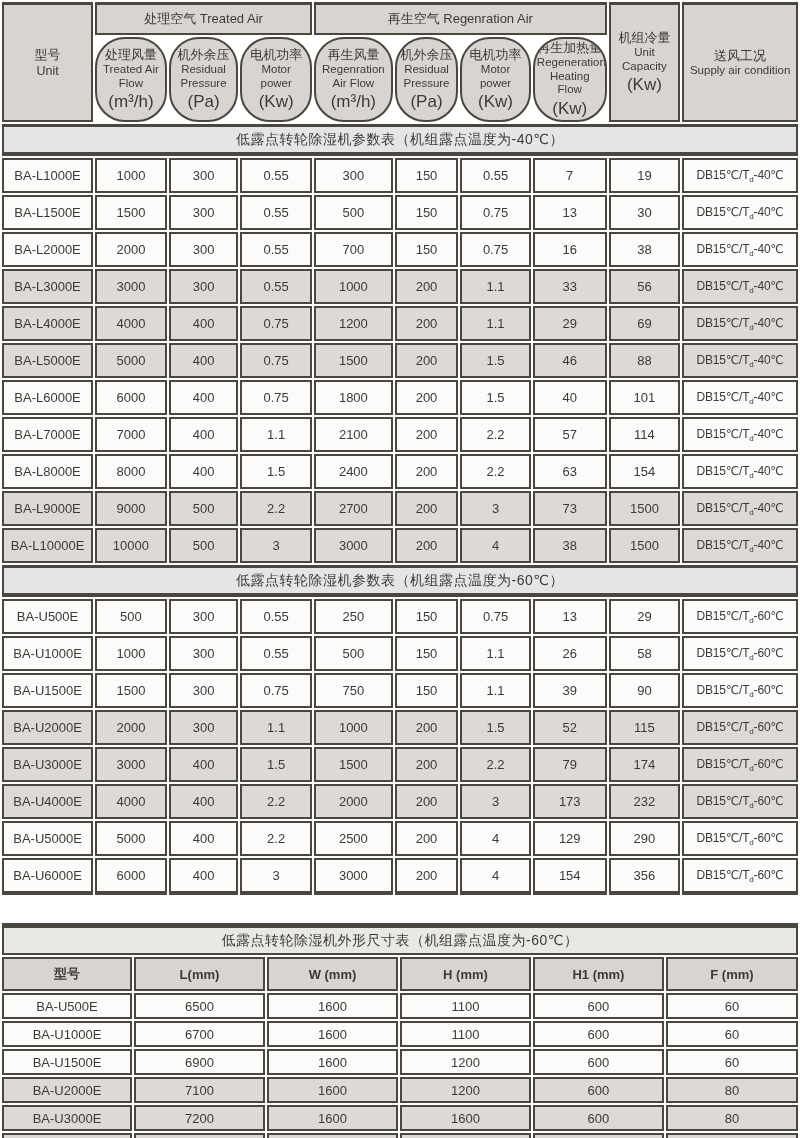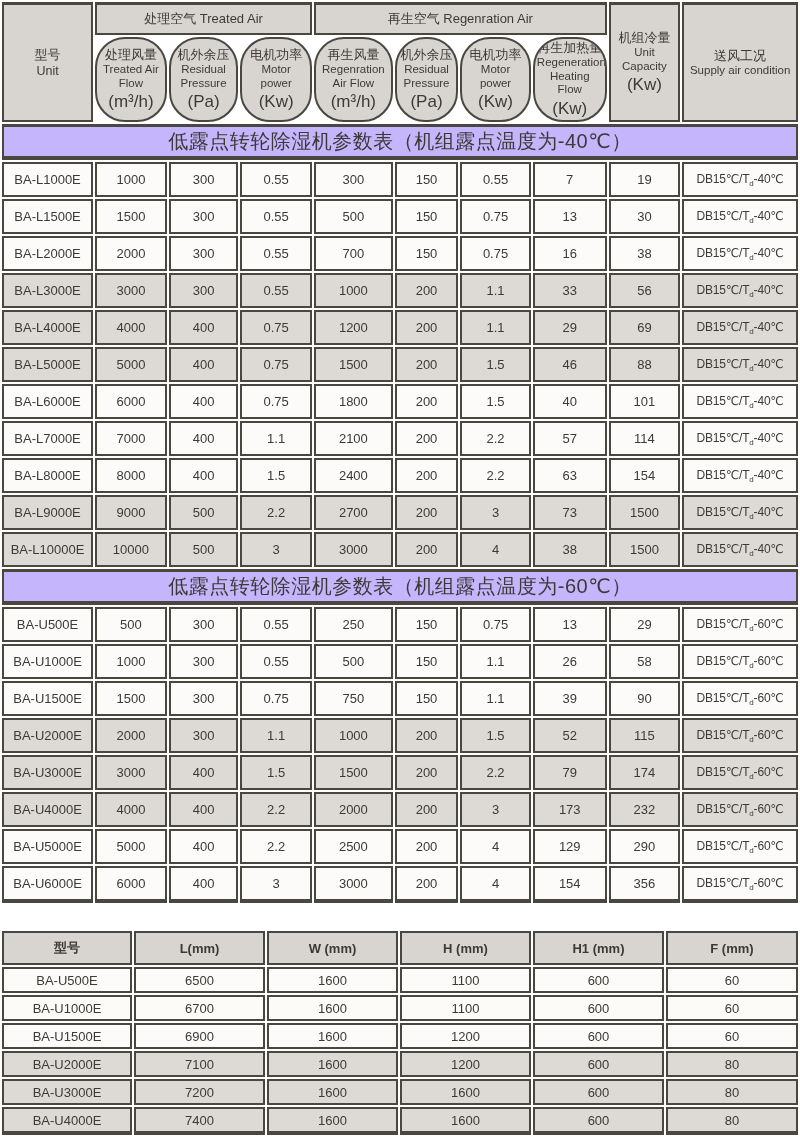--- a/index.html
+++ b/index.html
@@ -35,25 +35,25 @@
   .ghead th { height: 26px; border-top-width: 3px; font-size: 13px; }
   .shead th { height: 60px; line-height: 1.2; border-radius: 30px; }
   .hcell .zh { display: block; font-size: 13px; line-height: 1.25; }
   .hcell .en { display: block; font-size: 11.5px; line-height: 1.18; }
   .hcell .unit { display: block; font-size: 17px; margin-top: 2px; }
   .model-h .zh { margin-bottom: 1px; }
   .model-h .en { font-size: 12.5px; }
 
   
   .title-row td {
-    background: #c4b5fd;
+    background: #e5e5e5;
     border-top-width: 3px;
     border-bottom-width: 4px;
     height: 23px;
-    font-size: 20px;
+    font-size: 14px;
     letter-spacing: 0.5px;
   }
 
   
   .rows td { height: 29px; }
   .rows .model { font-size: 13px; }
   .supply { font-size: 12px; letter-spacing: -0.2px; }
   .supply sub { font-size: 8px; }
 
   
@@ -428,20 +428,23 @@
   <table class="dims">
     <colgroup>
       <col style="width:129px">
         <col style="width:130px">
         <col style="width:130px">
       <col style="width:130px">
         <col style="width:130px">
         <col style="width:131px">
     </colgroup>
     <tbody>
+      <tr class="title-row dim-title">
+        <td colspan="6">低露点转轮除湿机外形尺寸表（机组露点温度为-60℃）</td>
+      </tr>
       <tr class="dim-head">
         <th>型号</th>
         <th>L(mm)</th>
         <th>W (mm)</th>
         <th>H (mm)</th>
         <th>H1 (mm)</th>
         <th>F (mm)</th>
       </tr>
     </tbody>
     <tbody class="rows band-c">

